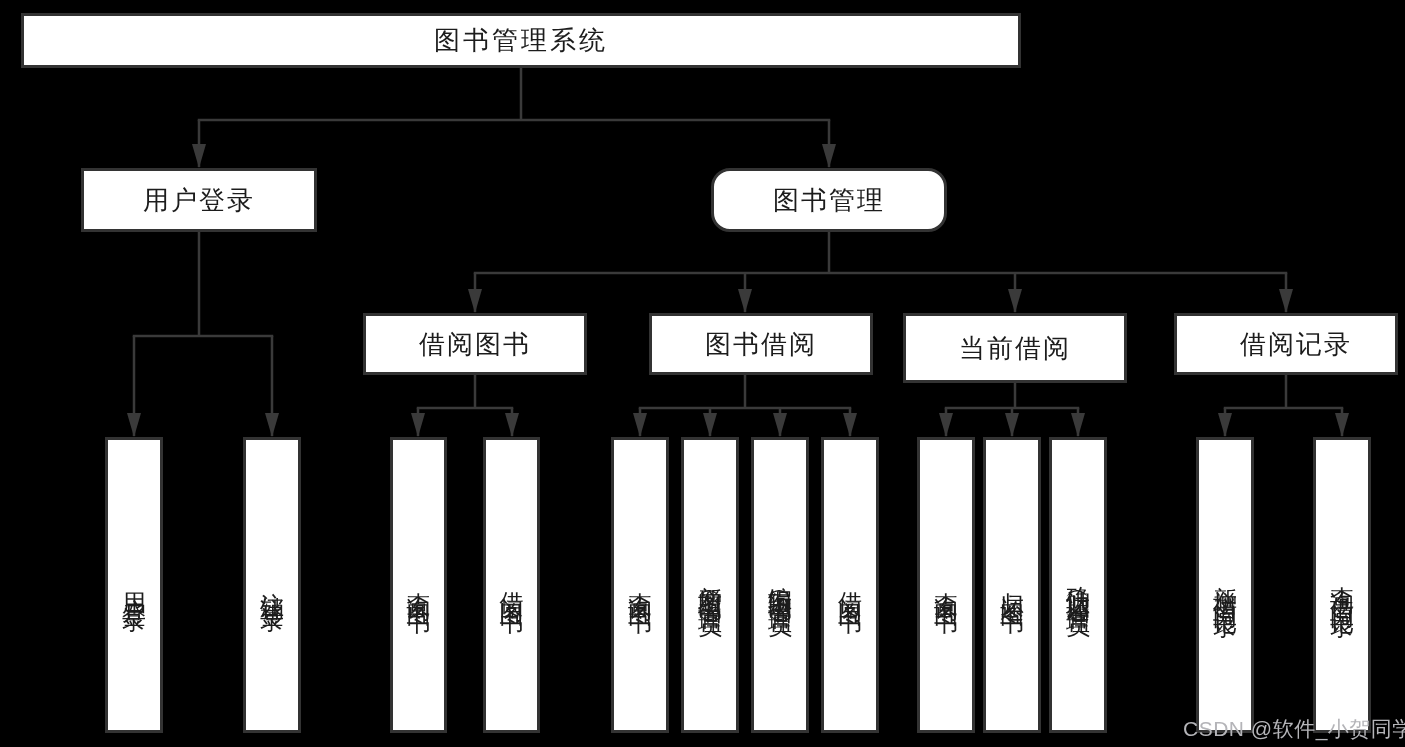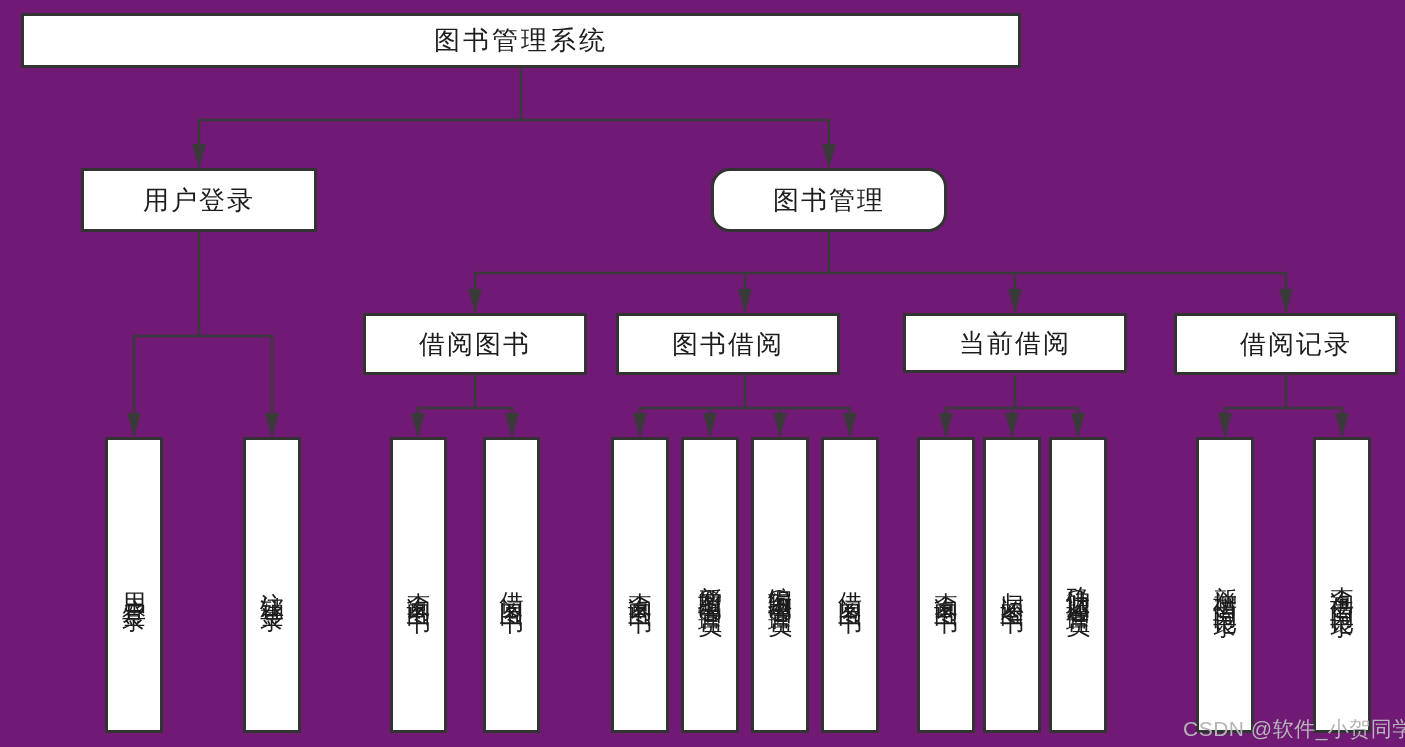--- a/index.html
+++ b/index.html
@@ -4,21 +4,21 @@
 <style>
   html, body {
     margin: 0;
     padding: 0;
     background: #ffffff;
   }
   #stage {
     position: relative;
     width: 1405px;
     height: 747px;
-    background: #701a75;
+    background: #000000;
     font-family: "Liberation Sans", sans-serif;
     overflow: hidden;
   }
   #connectors {
     position: absolute;
     left: 0;
     top: 0;
     width: 1405px;
     height: 747px;
   }
@@ -124,24 +124,24 @@
   <div class="box h-box" style="left:81px; top:168px; width:236px; height:64px;">
     <span>用户登录</span>
   </div>
   <div class="box h-box" style="left:711px; top:168px; width:236px; height:64px;border-radius:19px;">
     <span>图书管理</span>
   </div>
 
   <div class="box h-box" style="left:363px; top:313px; width:224px; height:62px;">
     <span>借阅图书</span>
   </div>
-  <div class="box h-box" style="left:616px; top:313px; width:224px; height:62px;">
+  <div class="box h-box" style="left:649px; top:313px; width:224px; height:62px;">
     <span>图书借阅</span>
   </div>
-  <div class="box h-box" style="left:903px; top:313px; width:224px; height:60px;">
+  <div class="box h-box" style="left:903px; top:313px; width:224px; height:70px;">
     <span>当前借阅</span>
   </div>
   <div class="box h-box" style="left:1174px; top:313px; width:224px; height:62px;padding-left:20px;">
     <span>借阅记录</span>
   </div>
 
   <div class="box v-box" style="left:105px; top:437px; width:58px; height:296px;">
     <span>用户登录</span>
   </div>
   <div class="box v-box" style="left:243px; top:437px; width:58px; height:296px;">

